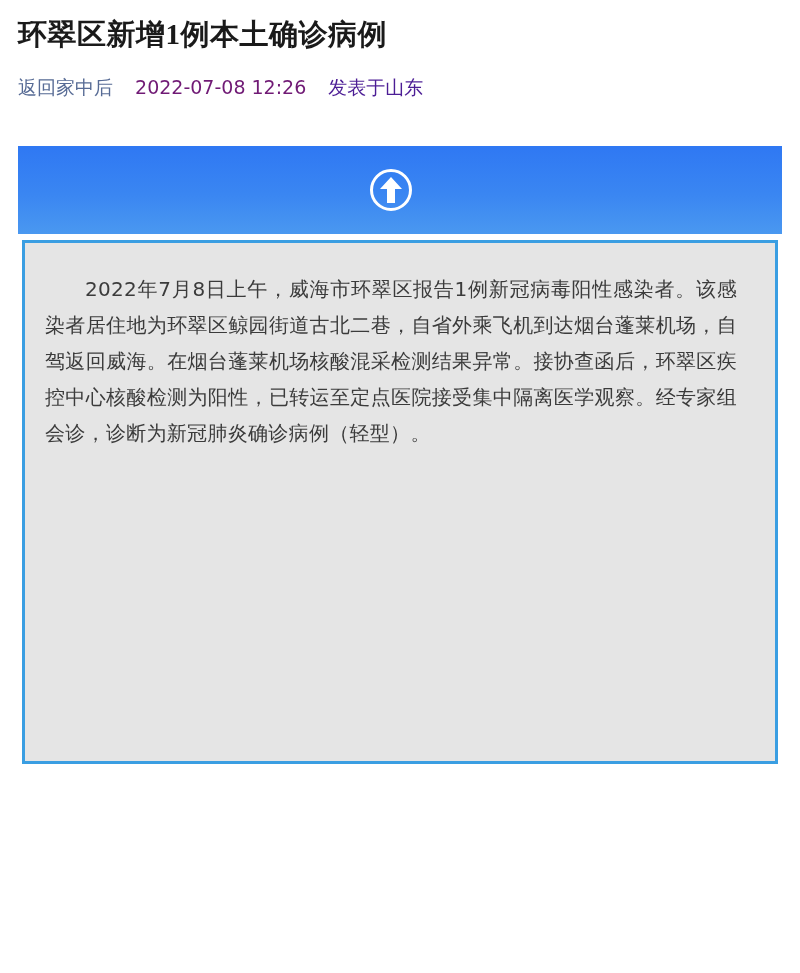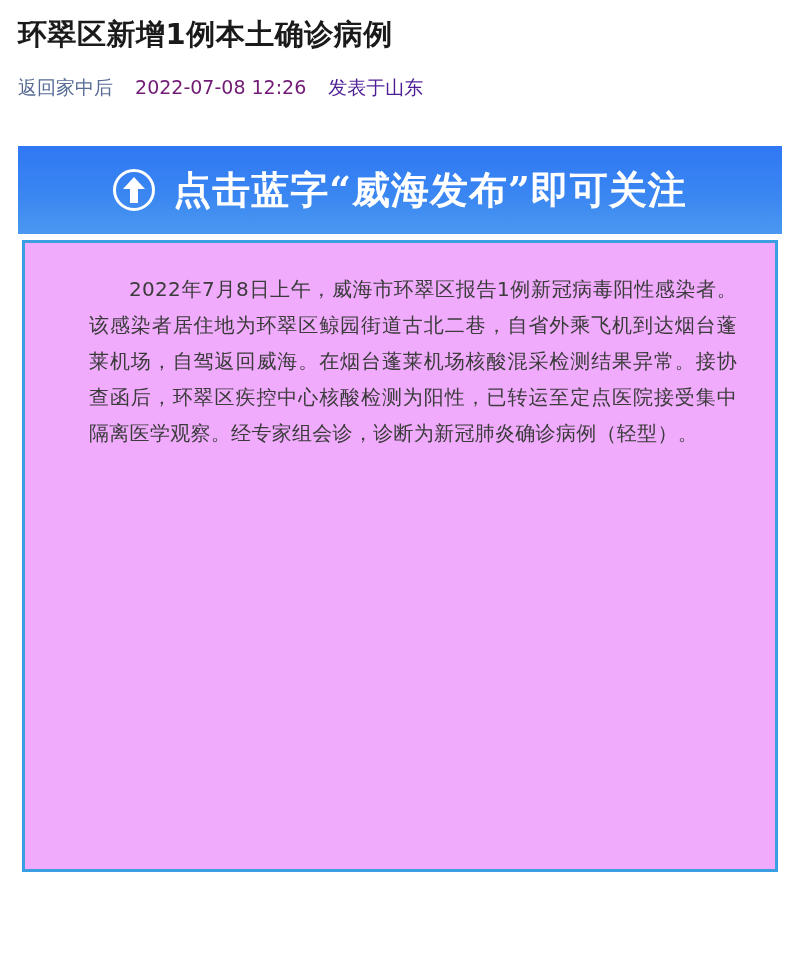--- a/index.html
+++ b/index.html
@@ -1,52 +1,51 @@
 <!DOCTYPE html>
 <html><head>
 <meta charset="utf-8">
 <style>
   html, body { margin:0; padding:0; background:#ffffff; }
   body { width:800px; height:973px; position:relative; overflow:hidden;
          font-family:"DejaVu Sans","Liberation Sans",sans-serif; }
   .title { position:absolute; left:18px; top:14px; margin:0;
-           font-size:29px; font-weight:bold; color:#1a1a1a; letter-spacing:0.5px; line-height:40px; }
+           font-size:29px; font-weight:bold; color:#1a1a1a; letter-spacing:0.5px; line-height:40px;font-family:Liberation Serif, serif; }
   .meta { position:absolute; left:18px; top:74px; font-size:19px; line-height:26px; white-space:nowrap; }
   .meta .account { color:#576b95; margin-right:16px; }
   .meta .time { color:#701a75; margin-right:16px; }
   .meta .loc { color:#4c1d95; }
   .banner { position:absolute; left:18px; top:146px; width:764px; height:88px;
             background:linear-gradient(to bottom,#2f78f3 0%,#3a86f2 55%,#4a98f0 100%);
             display:flex; align-items:center; justify-content:center; }
   .banner .arrow { width:42px; height:42px; border:3px solid #fff; border-radius:50%;
                    box-sizing:border-box; display:flex; align-items:center; justify-content:center; margin-right:18px; }
   .banner .arrow svg { display:block; }
   .banner .btext { color:#ffffff; font-family:"DejaVu Serif","Liberation Serif",serif;
                    font-size:38px; font-weight:bold; letter-spacing:1px; }
-  .content { position:absolute; left:22px; top:240px; width:756px; height:632px;
-             box-sizing:border-box; border:3px solid #3a9ee2; background:#f0abfc;
-             padding:28px 38px 0 64px; }
+  .content { position:absolute; left:22px; top:240px; width:756px; height:524px;
+             box-sizing:border-box; border:3px solid #3a9ee2; background:#e5e5e5;
+             padding:28px 38px 0 20px; }
   .content p { margin:0 0 20px 0; font-size:20px; line-height:36px; color:#3b3b3b;
                text-indent:2em; text-align:justify; letter-spacing:0.3px; }
 </style>
 </head>
 <body>
 
 <h1 class="title">环翠区新增1例本土确诊病例</h1>
 
 <div class="meta">
   <span class="account">返回家中后</span>
   <span class="time">2022-07-08 12:26</span>
   <span class="loc">发表于山东</span>
 </div>
 
 <div class="banner">
   <span class="arrow">
     <svg width="22" height="26" viewBox="0 0 22 26">
       <polygon points="11,0 22,12 15,12 15,26 7,26 7,12 0,12" fill="#ffffff"></polygon>
     </svg>
   </span>
-  <span class="btext">点击蓝字“威海发布”即可关注</span>
 </div>
 
 <div class="content">
   <p>2022年7月8日上午，威海市环翠区报告1例新冠病毒阳性感染者。该感染者居住地为环翠区鲸园街道古北二巷，自省外乘飞机到达烟台蓬莱机场，自驾返回威海。在烟台蓬莱机场核酸混采检测结果异常。接协查函后，环翠区疾控中心核酸检测为阳性，已转运至定点医院接受集中隔离医学观察。经专家组会诊，诊断为新冠肺炎确诊病例（轻型）。</p>
 </div>
 
 </body></html>

